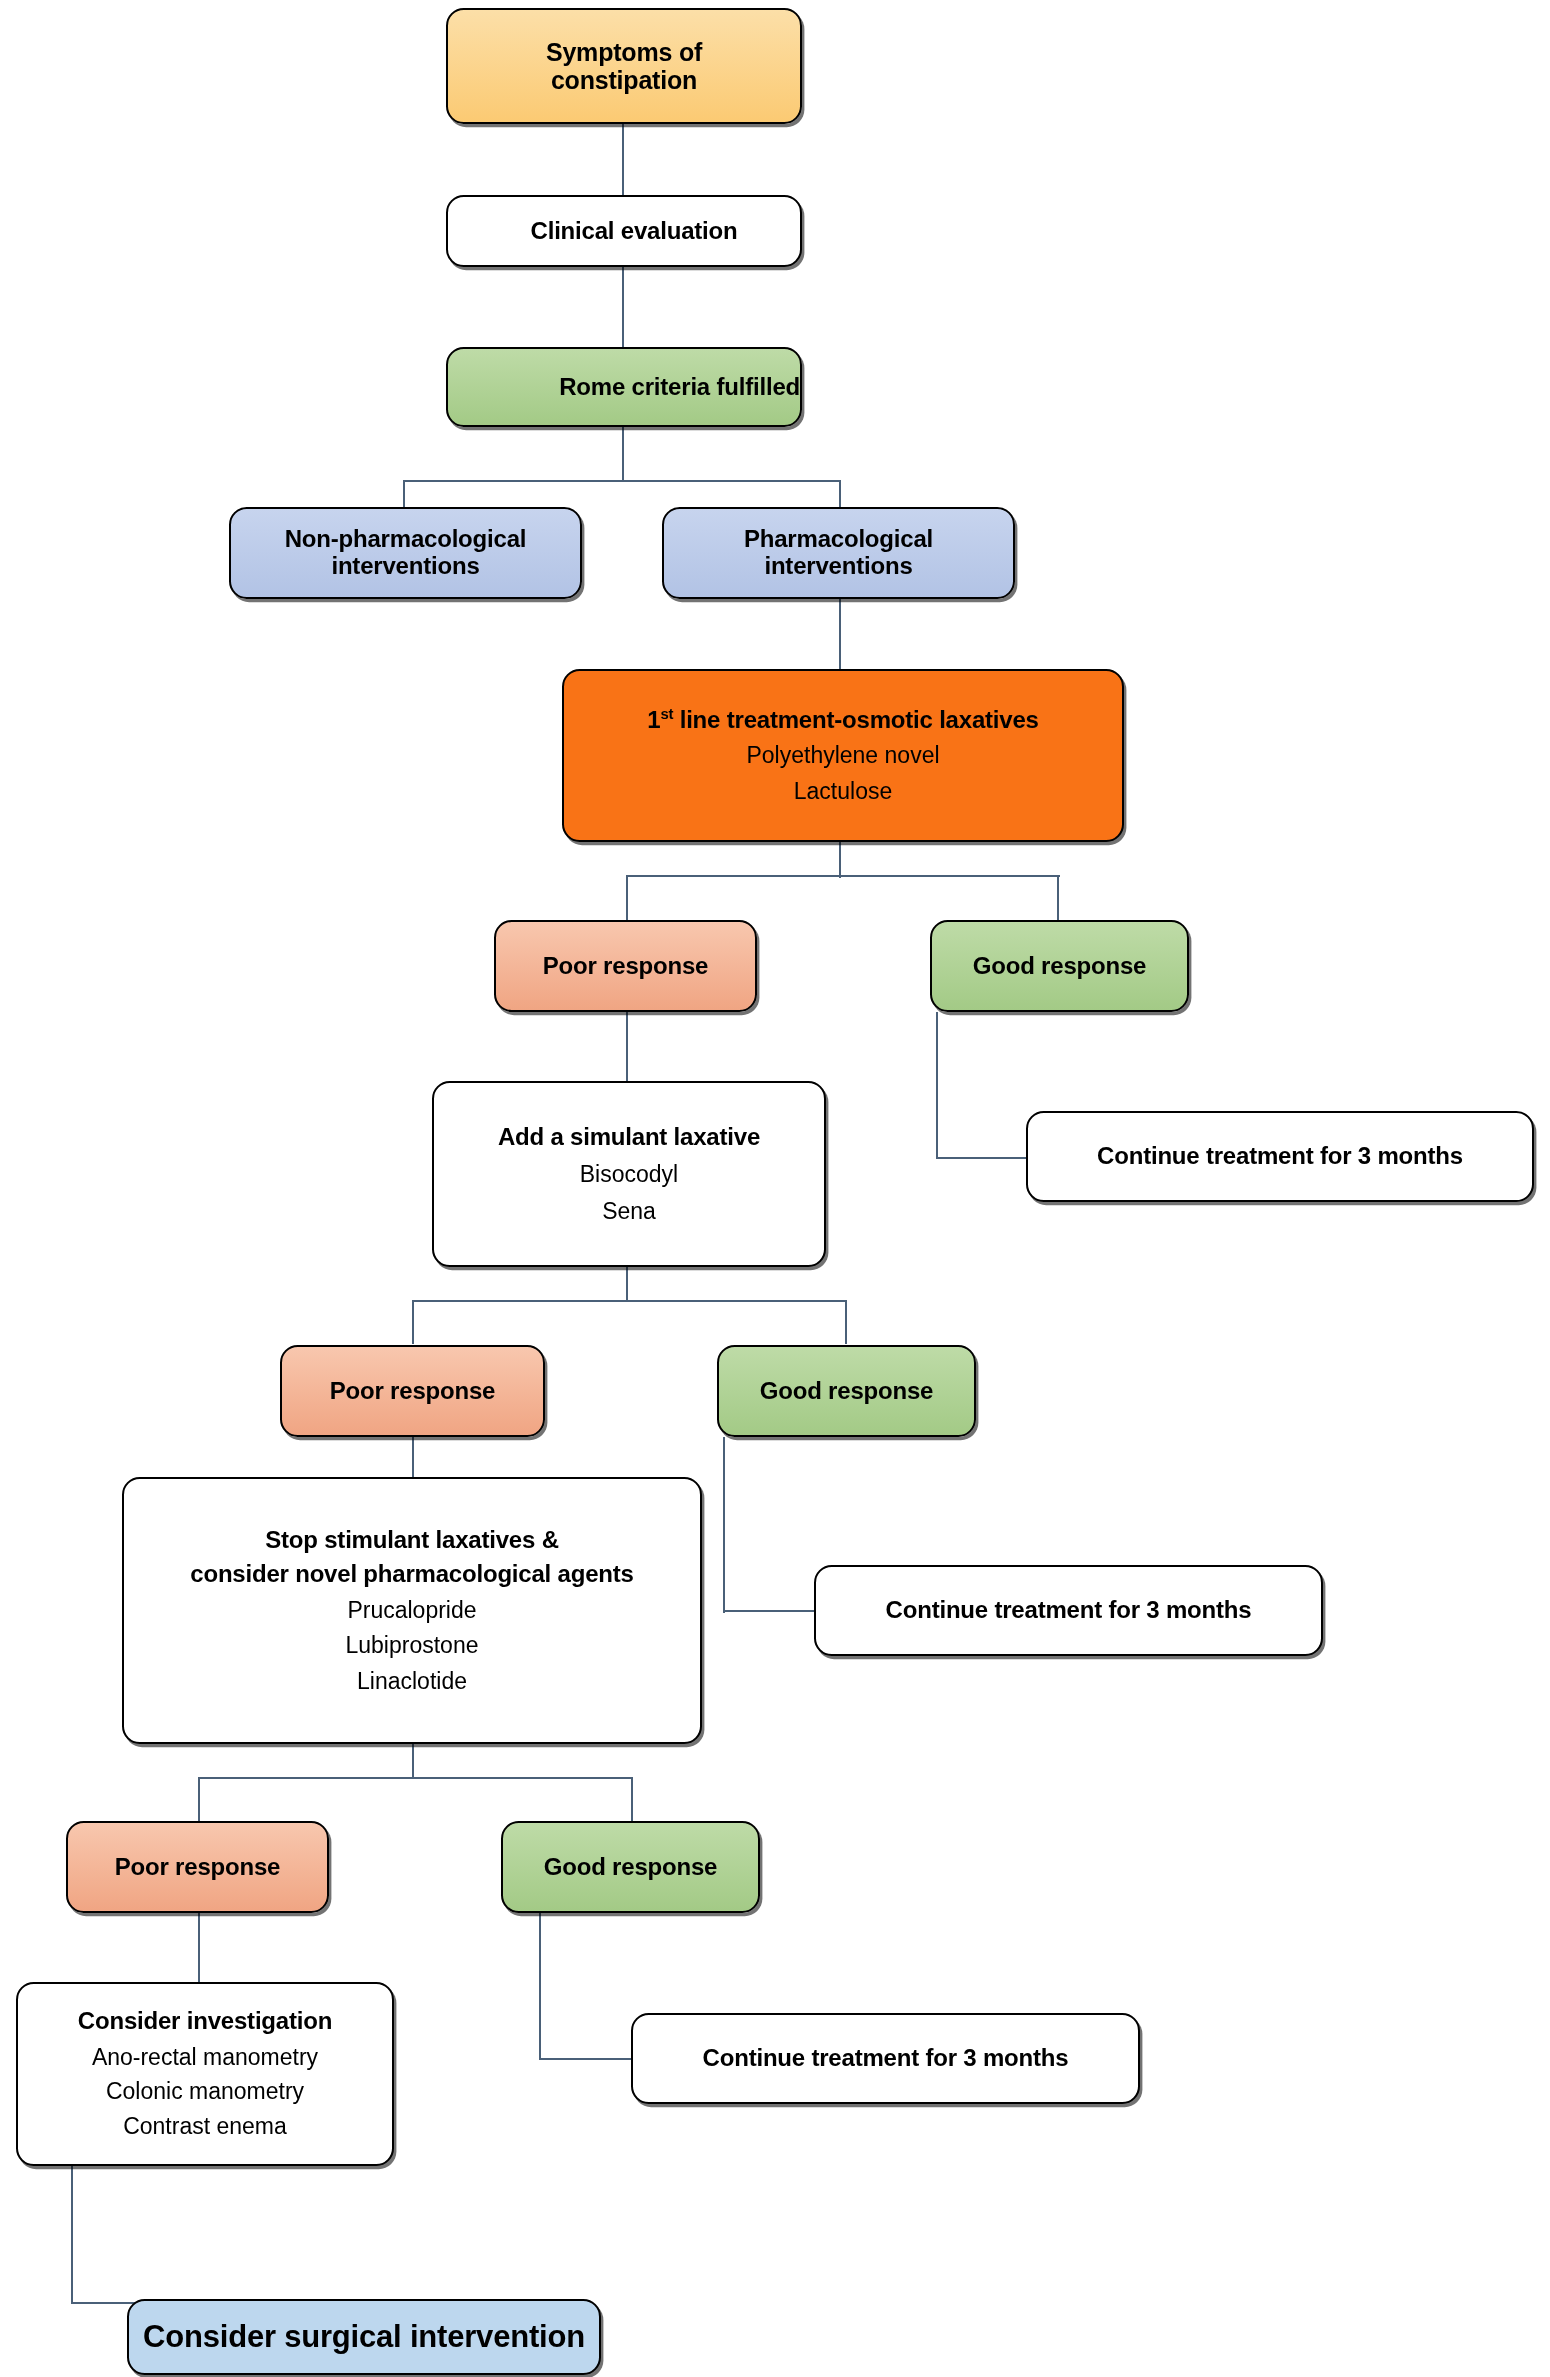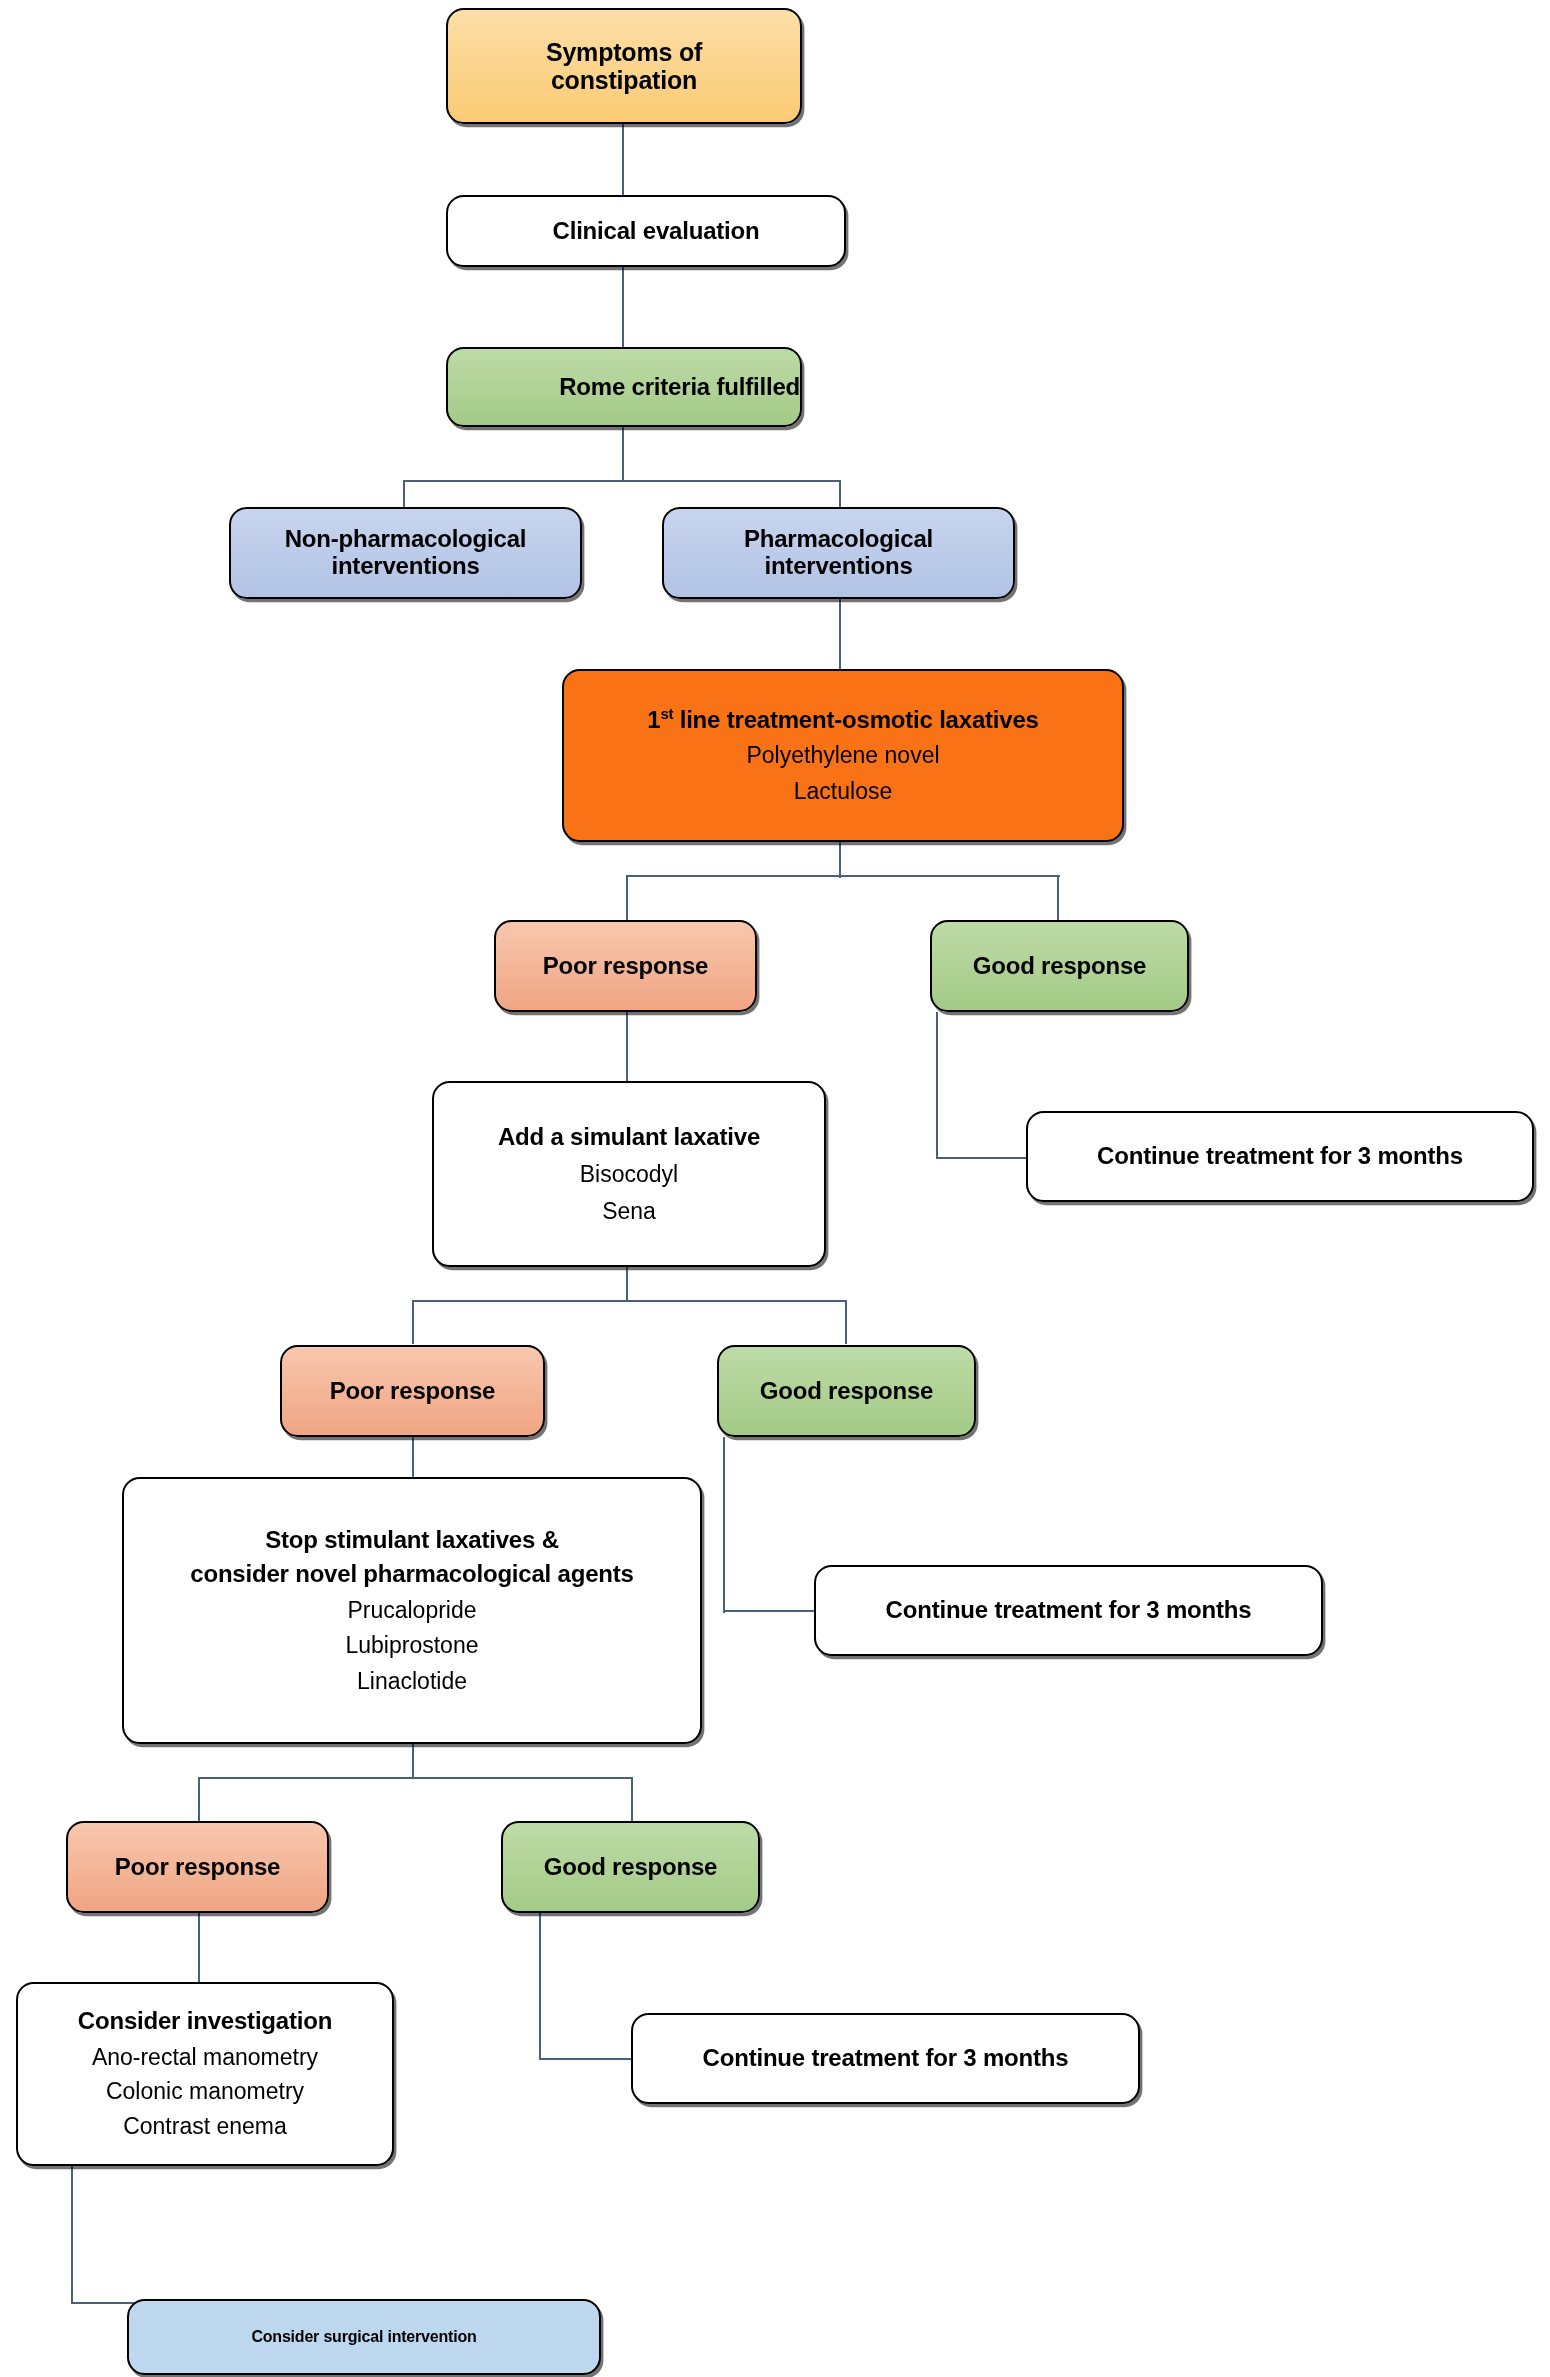--- a/index.html
+++ b/index.html
@@ -102,21 +102,21 @@
   <div class="conn h" style="left:71px; top:2302px; width:66px;"></div>
 
   <div class="node" style="left:446px; top:8px; width:356px; height:116px;
               background:linear-gradient(to bottom,#FCDFA8,#FBCA73);">
     <div class="title" style="font-size:25px;">
       <span>Symptoms of</span><br>
       <span>constipation</span>
     </div>
   </div>
 
-  <div class="node" style="left:446px; top:195px; width:400px; height:72px; background:#FFFFFF;padding-left:20px;">
+  <div class="node" style="left:446px; top:195px; width:356px; height:72px; background:#FFFFFF;padding-left:20px;">
     <div class="title" style="font-size:24px;">Clinical evaluation</div>
   </div>
 
   <div class="node" style="left:446px; top:347px; width:356px; height:80px;
               background:linear-gradient(to bottom,#BEDBA7,#A3CA86);align-items:flex-end;">
     <div class="title" style="font-size:24px;">Rome criteria fulfilled</div>
   </div>
 
   <div class="node" style="left:229px; top:507px; width:353px; height:92px;
               background:linear-gradient(to bottom,#C7D4EE,#B2C3E5);">
@@ -199,17 +199,17 @@
   </div>
 
   <div class="node" style="left:16px; top:1982px; width:378px; height:184px; background:#FFFFFF; padding:9.6px 0;">
     <div class="title" style="font-size:24px; margin-bottom:9.6px;">Consider investigation</div>
     <div class="sub" style="font-size:23px; margin-bottom:8.8px;">Ano-rectal manometry</div>
     <div class="sub" style="font-size:23px; margin-bottom:8.8px;">Colonic manometry</div>
     <div class="sub" style="font-size:23px;">Contrast enema</div>
   </div>
 
   <div class="node" style="left:127px; top:2299px; width:474px; height:76px; background:#BDD7EE;">
-    <div class="title" style="font-size:16px;">Consider surgical intervention</div>
+    <div class="title" style="font-size:31px;">Consider surgical intervention</div>
   </div>
 
 </div>
 
 
 </body></html>

